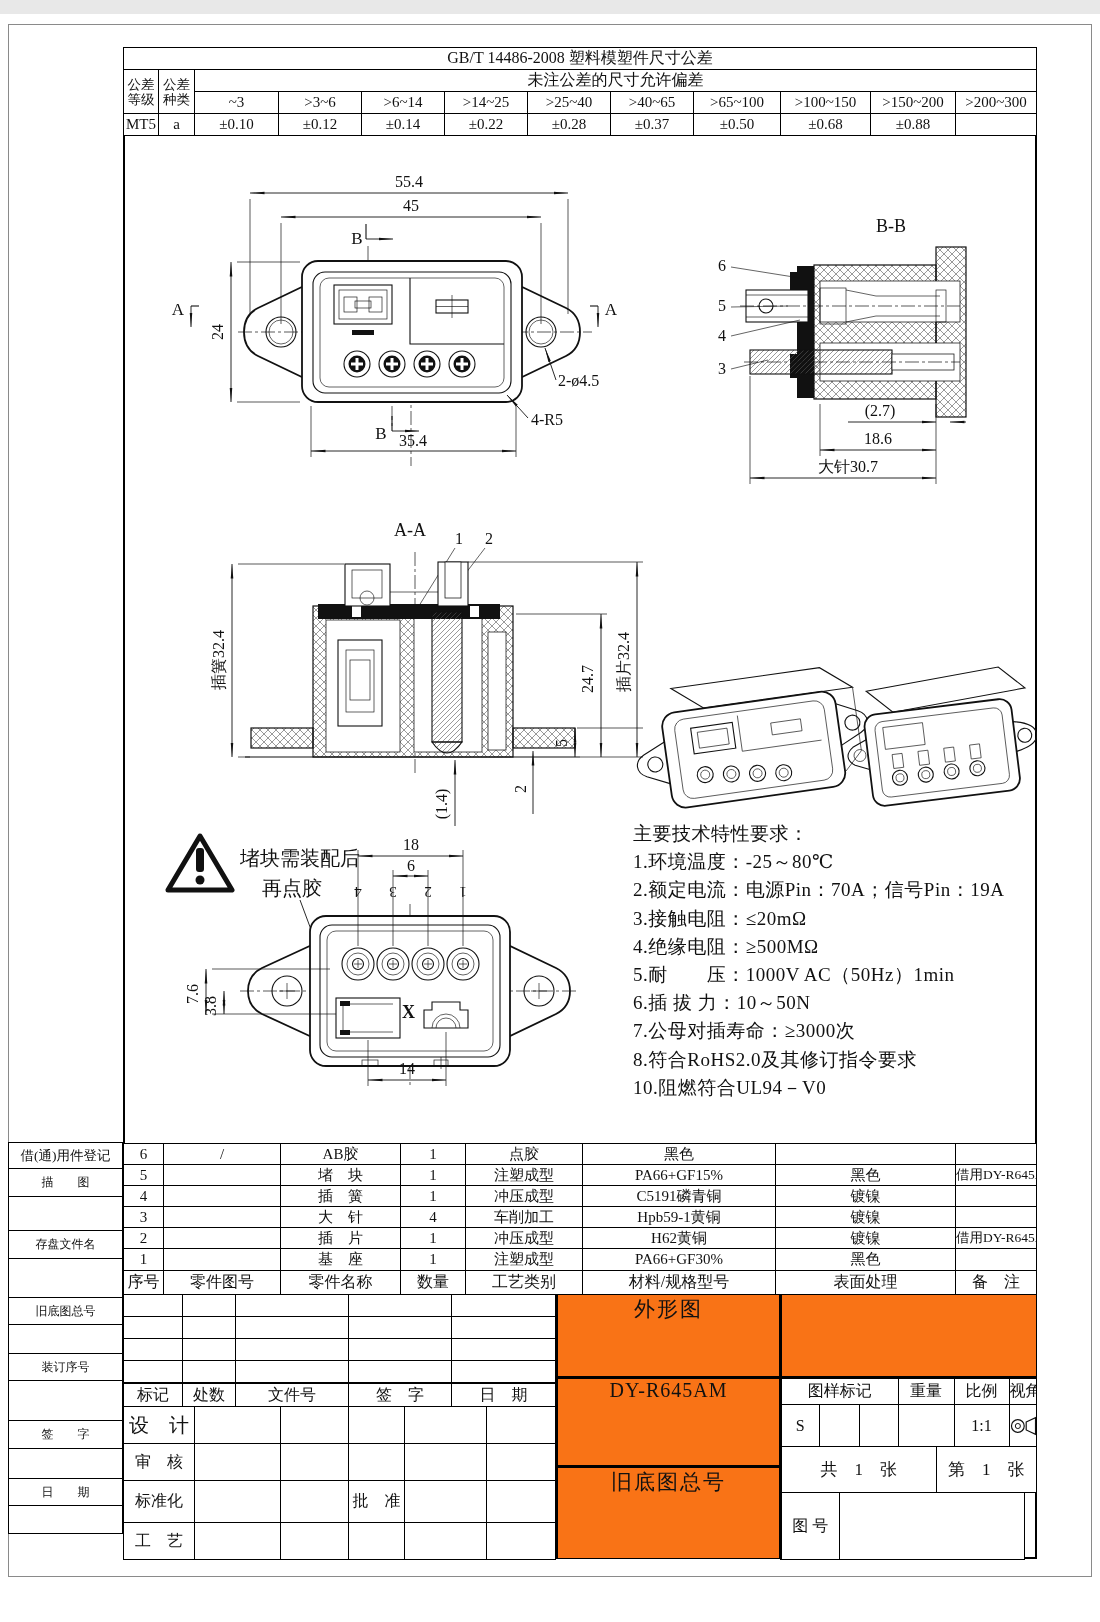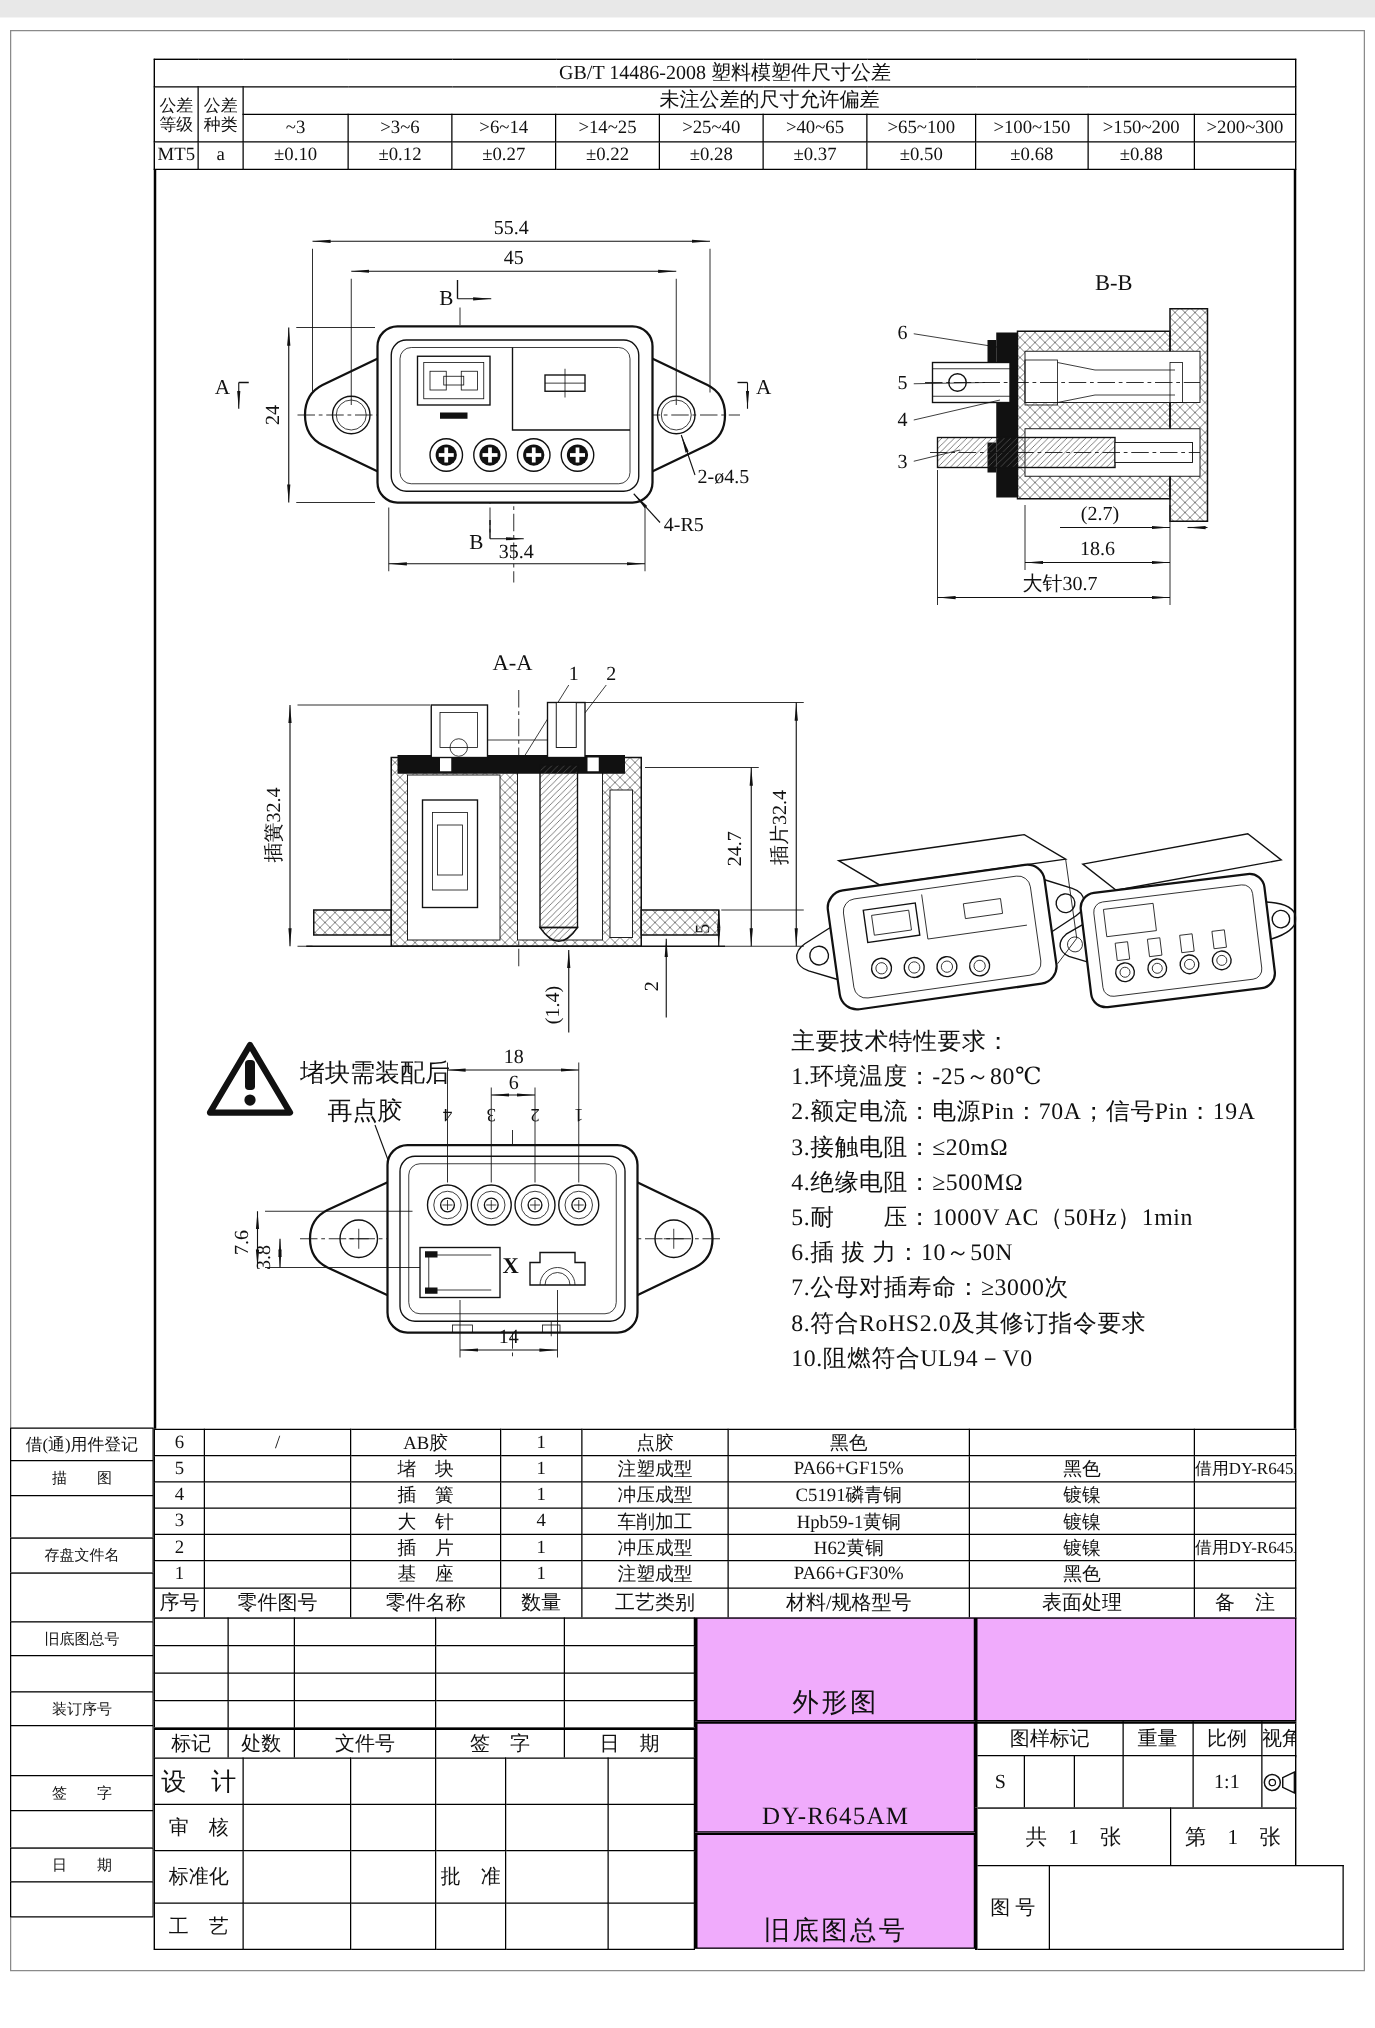--- a/index.html
+++ b/index.html
@@ -6,21 +6,21 @@
 html,body{background:#e8e8e8}
 body{font-family:"Liberation Serif","DejaVu Serif",serif;color:#111}
 .page{position:relative;width:1100px;height:1622px;background:#fff;overflow:hidden;margin:14px auto}
 .outer{position:absolute;left:8px;top:10px;width:1084px;height:1553px;border:1px solid #8a8a8a}
 .frame{position:absolute;left:123px;top:33px;width:914px;height:1512px;border:2.5px solid #000}
 .abs{position:absolute}
 table.g{border-collapse:collapse;table-layout:fixed;background:#fff}
 table.g td{border:1px solid #000;text-align:center;vertical-align:middle;padding:0;font-size:15px;white-space:nowrap;overflow:hidden}
 .sb{position:absolute;left:8px;width:115px;border:1px solid #000;background:#fff;display:flex;align-items:center;justify-content:center;font-size:12px;white-space:nowrap}
 .sb.small{font-size:13.5px}
-.box{position:absolute;border:1px solid #000;background:#f0abfc;display:flex;align-items:flex-end;justify-content:center;white-space:nowrap}
+.box{position:absolute;border:1px solid #000;background:#f97316;display:flex;align-items:flex-start;justify-content:center;white-space:nowrap}
 .tech{position:absolute;font-size:19px;line-height:28.2px;white-space:nowrap;letter-spacing:.5px}
 svg.draw{position:absolute;left:123px;top:119px;width:914px;height:1010px}
 svg text{fill:#111;font-family:"Liberation Serif","DejaVu Serif",serif}
 .o2{stroke:#111;stroke-width:1.8;fill:none}
 .o1{stroke:#111;stroke-width:1.1;fill:none}
 .t{stroke:#111;stroke-width:.65;fill:none}
 .dim{stroke:#111;stroke-width:.9;fill:none}
 .ext{stroke:#111;stroke-width:.7;fill:none}
 .cl{stroke:#111;stroke-width:.7;stroke-dasharray:14 3 3 3;fill:none}
 .hx{fill:url(#xh);stroke:#111;stroke-width:1.2}
@@ -76,21 +76,21 @@
       <td>&gt;65~100</td>
       <td>&gt;100~150</td>
       <td>&gt;150~200</td>
       <td>&gt;200~300</td>
     </tr>
     <tr style="height:22px">
       <td>MT5</td>
       <td>a</td>
       <td>±0.10</td>
       <td>±0.12</td>
-      <td>±0.27</td>
+      <td>±0.14</td>
       <td>±0.22</td>
       <td>±0.28</td>
       <td>±0.37</td>
       <td>±0.50</td>
       <td>±0.68</td>
       <td>±0.88</td>
       <td></td>
     </tr>
   </tbody>
     </table>
@@ -682,21 +682,21 @@
         <col style="width:155px">
         <col>
       </colgroup>
     <tbody>
         <tr style="height:46px">
       <td style="font-size:17px">共　1　张</td>
       <td style="font-size:17px">第　1　张</td>
     </tr>
   </tbody>
     </table>
-  <table class="g abs" style="left:780px;top:1478px;width:295px;border-left:2px solid #000">
+  <table class="g abs" style="left:780px;top:1478px;width:245px;border-left:2px solid #000">
     <colgroup>
         <col style="width:58px">
         <col>
       </colgroup>
     <tbody>
         <tr style="height:67px">
       <td style="font-size:16px">图 号</td>
       <td></td>
     </tr>
   </tbody>

